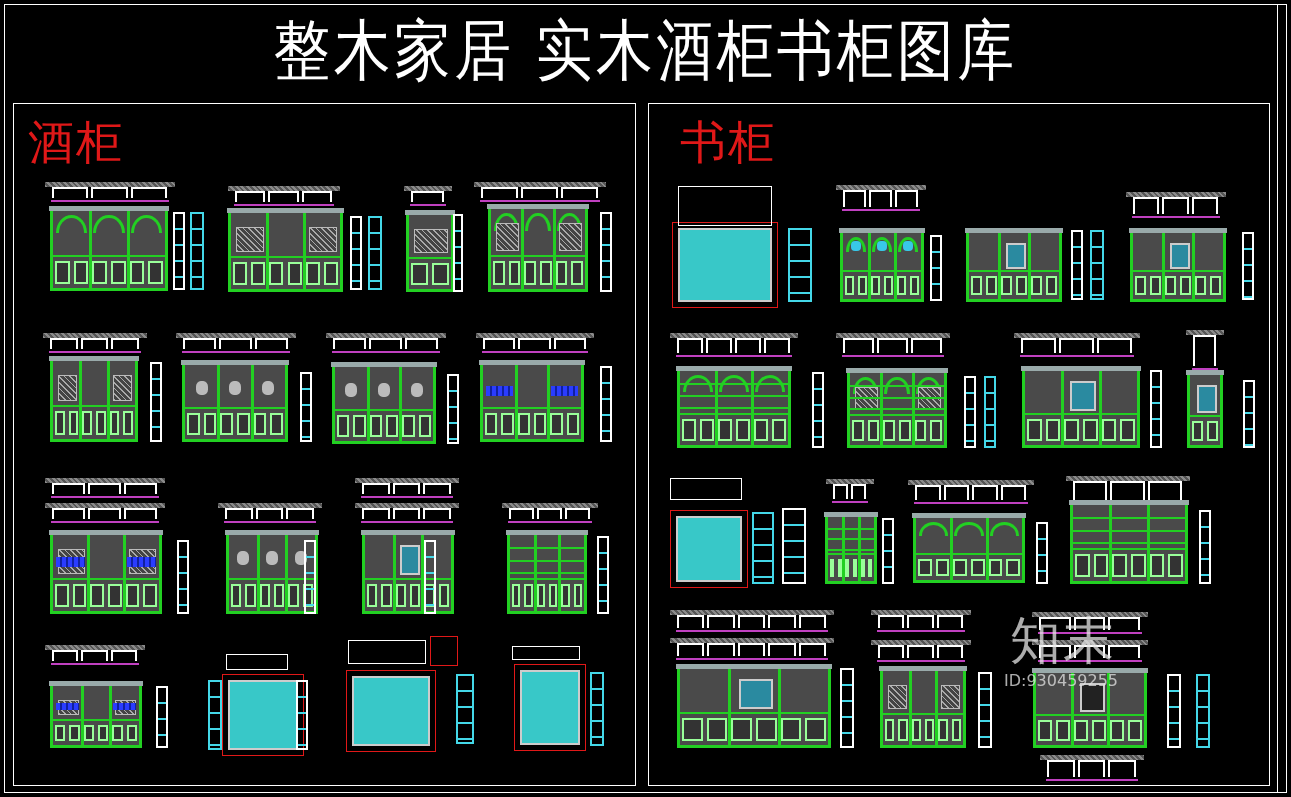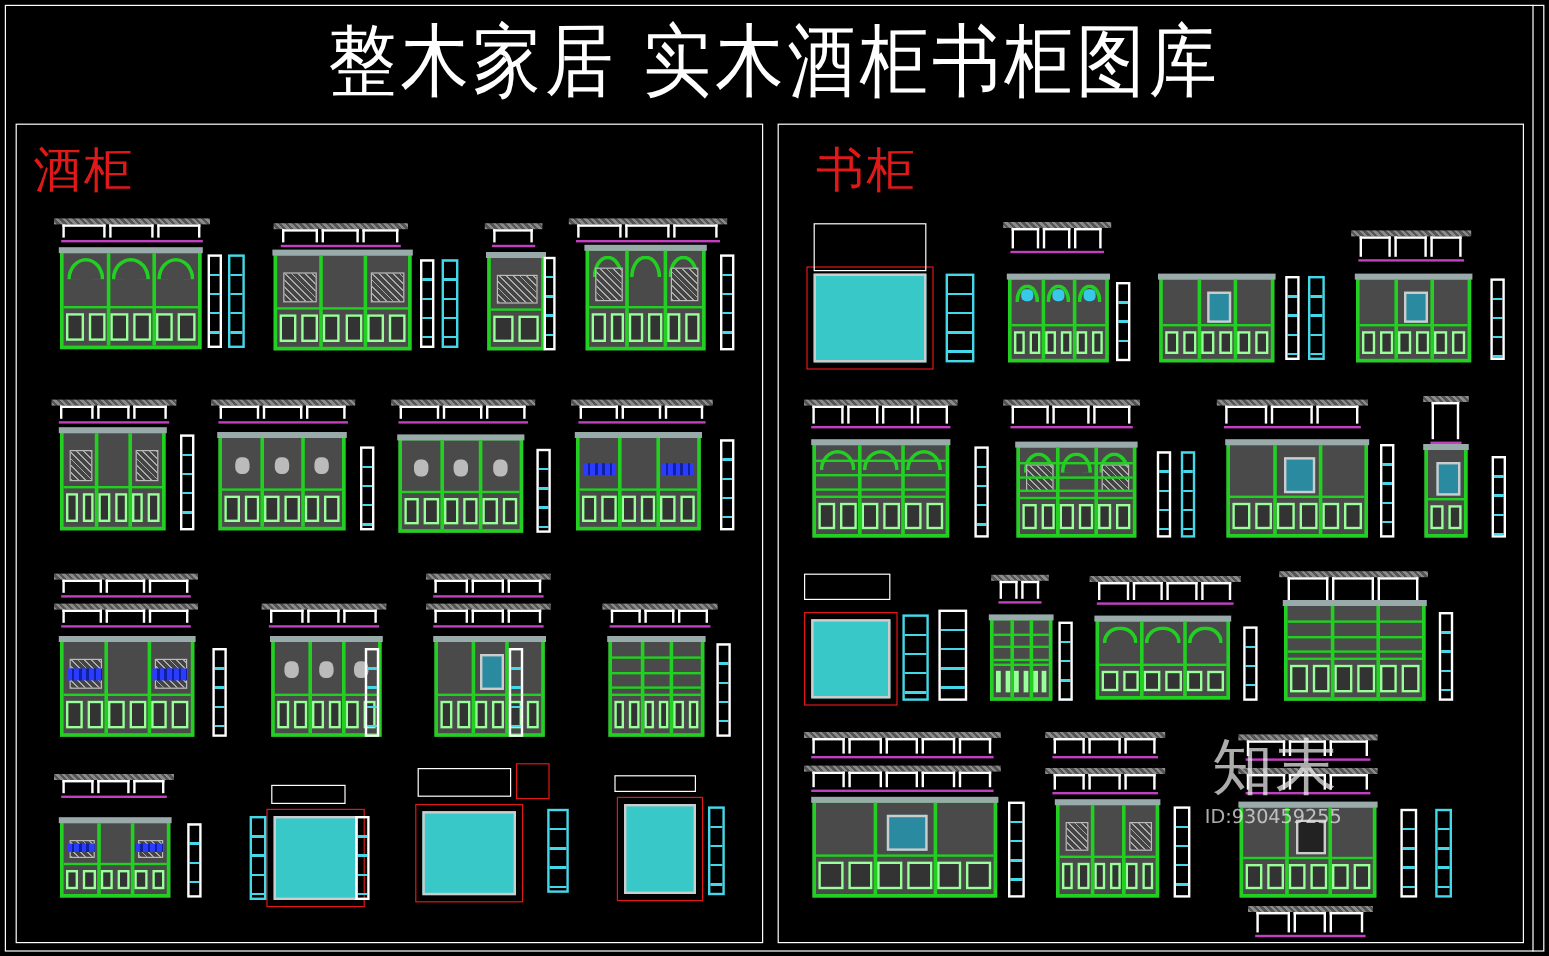--- a/index.html
+++ b/index.html
@@ -1,21 +1,21 @@
 <!DOCTYPE html>
 <html><head>
 <meta charset="utf-8">
 <style>
   html, body { margin:0; padding:0; background:#000; }
   body { width:1291px; height:797px; position:relative; overflow:hidden; font-family:"DejaVu Sans", sans-serif; }
   .frame-outer { position:absolute; left:4px; top:4px; width:1283px; height:789px; border:1px solid #fff; box-sizing:border-box; }
   .frame-inner-right { position:absolute; left:1277px; top:4px; width:0; height:789px; border-left:1px solid #fff; }
   .title { position:absolute; left:0; top:6px; width:1291px; text-align:center; color:#fff; font-family:"DejaVu Serif", serif; font-size:66px; line-height:90px; letter-spacing:4px; transform:scaleX(0.86); transform-origin:center; font-weight:normal; }
   .panel { position:absolute; border:1.5px solid #fff; box-sizing:border-box; }
-  .panel-label { position:absolute; color:#e01818; font-family:"DejaVu Serif", serif; font-size:40px; line-height:56px; letter-spacing:2px; }
+  .panel-label { position:absolute; color:#e01818; font-family:"DejaVu Serif", serif; font-size:46px; line-height:56px; letter-spacing:2px; }
   
   .plan { position:absolute; }
   .plan .hatch { position:absolute; left:0; right:0; top:0; height:5px; background:repeating-linear-gradient(45deg,#8a8a8a 0 2px,#555 2px 4px); }
   .plan .body { position:absolute; left:6px; right:6px; top:5px; bottom:0; border-bottom:2px solid #c040c0; }
   .plan .cell { position:absolute; top:0; bottom:2px; border:2px solid #fff; border-bottom:none; box-sizing:border-box; }
   
   .elev { position:absolute; background:#4a4a4a; border:3px solid #22d022; box-sizing:border-box; }
   .elev .cornice { position:absolute; left:-4px; right:-4px; top:-5px; height:5px; background:#9aa; }
   .elev .col { position:absolute; top:0; bottom:0; width:3px; background:#22d022; }
   .elev .shelf { position:absolute; left:0; right:0; height:2px; background:#22d022; }

